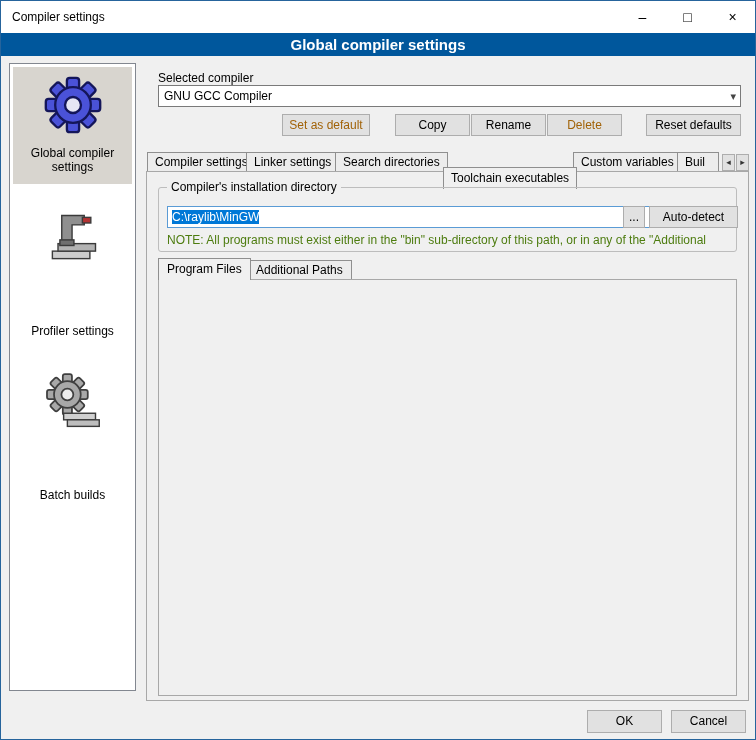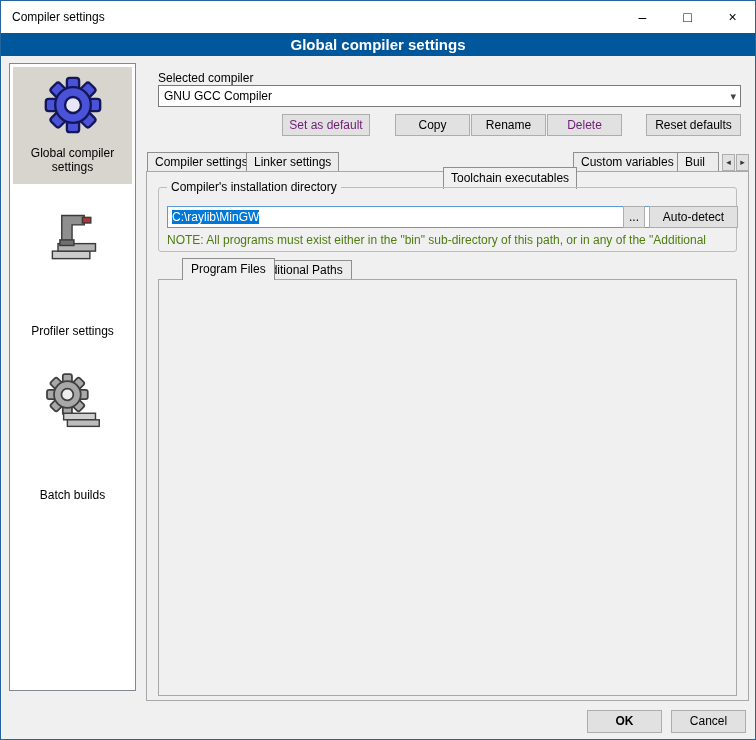--- a/index.html
+++ b/index.html
@@ -16,21 +16,21 @@
   
   .header { position:absolute; left:0; top:32px; right:0; height:23px; background:#00579C; color:#fff; font-weight:bold; font-size:15px; text-align:center; line-height:23px; }
   
   .sidebar { position:absolute; left:8px; top:62px; width:127px; height:628px; background:#fff; border:1px solid #828790; padding:3px; }
   .side-item { display:flex; flex-direction:column; align-items:center; text-align:center; padding:8px 2px 10px 2px; cursor:default; }
   .side-item.selected { background:#d8d5cf; }
   .side-item + .side-item { margin-top:16px;gap:45px; }
   .side-item .lbl { margin-top:8px; line-height:14px; }
   
   .btn { position:absolute; height:22px; background:#e1e1e1; border:1px solid #adadad; font-size:12px; text-align:center; line-height:20px; cursor:default; }
-  .btn.disabled { color:#701a75; }
+  .btn.disabled { color:#a16207; }
   .combo { position:absolute; height:22px; background:#fff; border:1px solid #7a7a7a; line-height:20px; padding:0 20px 0 5px; overflow:hidden; white-space:nowrap; cursor:default; }
   .combo .chev { position:absolute; right:4px; top:0; line-height:20px; font-size:11px; color:#444; }
   .combo.gray { background:#f0f0f0; }
   .textbox { position:absolute; height:22px; background:#fff; border:1px solid #7a7a7a; line-height:20px; padding:0 4px; overflow:hidden; white-space:nowrap; }
   .textbox.focused { border-color:#5a9bd5; }
   .textbox .sel { background:#0078d7; color:#fff; }
   input.field { position:absolute; height:22px; background:#fff; border:1px solid #7a7a7a; padding:0 5px; font-family:"Liberation Sans",sans-serif; font-size:12px; }
   .label { position:absolute; line-height:22px; white-space:nowrap; }
   
   .sec-label { position:absolute; left:157px; top:66px; }
@@ -41,21 +41,21 @@
   
   .panel { position:absolute; left:145px; top:170px; width:603px; height:530px; border:1px solid #a8a8a8; background:#f0f0f0; z-index:3; }
   .groupbox { position:absolute; left:157px; top:186px; width:579px; height:65px; border:1px solid #bdbdbd; border-radius:3px; z-index:4; }
   .groupbox .legend { position:absolute; left:8px; top:-8px; background:#f0f0f0; padding:0 4px; }
   .note { position:absolute; left:166px; top:232px; width:570px; color:#4d7c0f; white-space:nowrap; overflow:hidden; z-index:5; }
   
   .subtab { position:absolute; top:259px; height:20px; line-height:19px; padding:0 8px; background:#ececec; border:1px solid #8f8f8f; border-bottom:1px solid #a8a8a8; z-index:5; cursor:default; }
   .subtab.active { top:257px; height:22px; line-height:21px; background:#f0f0f0; border-bottom:none; z-index:7; }
   .subpanel { position:absolute; left:157px; top:278px; width:579px; height:417px; border:1px solid #a8a8a8; background:#f0f0f0; z-index:6; }
   
-  .ok-btn { left:586px; top:709px; width:75px; height:23px; line-height:21px;font-weight:bold; }
+  .ok-btn { left:586px; top:709px; width:75px; height:23px; line-height:21px; }
   .cancel-btn { left:670px; top:709px; width:75px; height:23px; line-height:21px; }
 </style>
 </head>
 <body>
 
 <div class="window">
 
   <div class="titlebar">
     <div class="title">Compiler settings</div>
     <div class="winbtn">–</div>
@@ -127,39 +127,40 @@
   </div>
 
   <div class="btn disabled" style="left:281px; top:113px; width:88px;">Set as default</div>
   <div class="btn" style="left:394px; top:113px; width:75px;">Copy</div>
   <div class="btn" style="left:470px; top:113px; width:75px;">Rename</div>
   <div class="btn disabled" style="left:546px; top:113px; width:75px;">Delete</div>
   <div class="btn" style="left:645px; top:113px; width:95px;">Reset defaults</div>
 
   <div class="tab" style="left:146px;">Compiler settings</div>
   <div class="tab" style="left:245px;">Linker settings</div>
+  <div class="tab" style="left:334px;">Search directories</div>
   <div class="tab active" style="left:442px;">Toolchain executables</div>
   <div class="tab" style="left:572px;">Custom variables</div>
   <div class="tab" style="left:676px; width:42px;">Buil</div>
   <div class="tabarrow" style="left:721px;">◂</div>
   <div class="tabarrow" style="left:735px;">▸</div>
 
   <div class="panel"></div>
 
   <div class="groupbox">
     <span class="legend">Compiler's installation directory</span>
   </div>
   <div class="textbox focused" style="left:166px; top:205px; width:512px; z-index:5;">
     <span class="sel">C:\raylib\MinGW</span>
   </div>
   <div class="btn" style="left:622px; top:205px; width:22px; z-index:5;">...</div>
   <div class="btn" style="left:648px; top:205px; width:89px; z-index:5;">Auto-detect</div>
   <div class="note">NOTE: All programs must exist either in the "bin" sub-directory of this path, or in any of the "Additional</div>
 
-  <div class="subtab active" style="left:157px;margin-left:24px;">Program Files</div>
+  <div class="subtab active" style="left:157px;">Program Files</div>
   <div class="subtab" style="left:246px;">Additional Paths</div>
 
   <div class="subpanel"></div>
 
   <div class="label" style="left:175px; top:289px;">C compiler:</div>
   <input class="field" style="left: 305px; top: 289px; width: 395px;" value="gcc.exe">
   <div class="btn" style="left:704px; top:289px; width:24px;">...</div>
 
   <div class="label" style="left:175px; top:320px;">C++ compiler:</div>
   <input class="field" style="left: 305px; top: 320px; width: 395px;" value="g++.exe">

